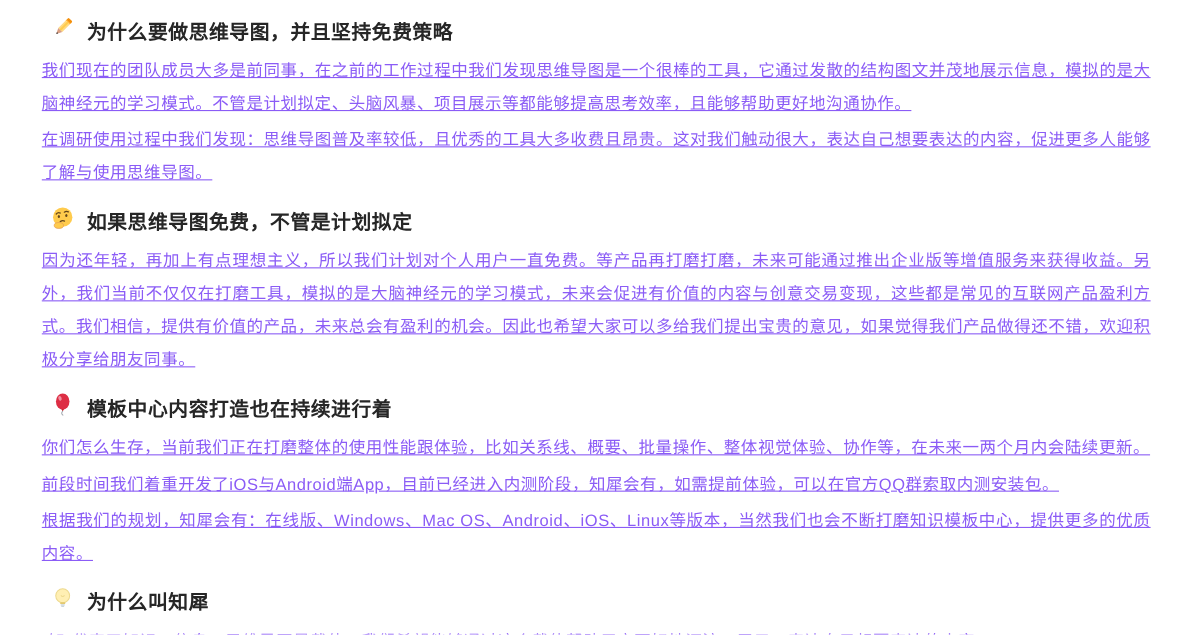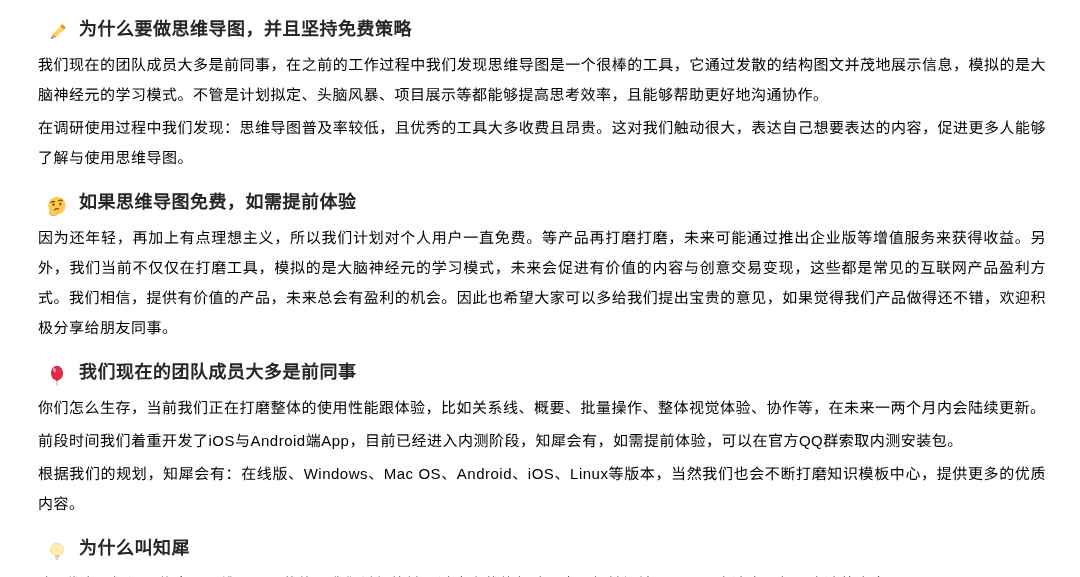--- a/index.html
+++ b/index.html
@@ -12,21 +12,21 @@
   .page {
     width: 1080px;
     height: 577px;
     box-sizing: border-box;
     padding: 10px 34px 0 38px;
     overflow: hidden;
     background: #ffffff;
   }
   h2.heading {
     display: flex;
-    align-items: flex-end;
+    align-items: flex-start;
     margin: 14px 0 6px 0;
     padding-left: 8px;
     font-size: 18px;
     line-height: 30px;
     font-weight: bold;
     color: #262626;
     letter-spacing: 0.5px;
   }
   h2.heading:first-child {
     margin-top: 4px;
@@ -36,23 +36,24 @@
     width: 22px;
     height: 22px;
     margin-right: 11px;
     flex: 0 0 auto;
   }
   .emoji svg { width: 100%; height: 100%; }
   p.para {
     margin: 3px 0;
     font-size: 15px;
     line-height: 30px;
-    color: #000000;
+    color: #8b5cf6;
     letter-spacing: 0.5px;
     text-align: justify;
+    text-decoration: underline;
   }
 </style>
 </head>
 <body>
 
 <div class="page">
 
   <h2 class="heading">
     <span class="emoji">
       <svg viewBox="0 0 24 24" aria-hidden="true">
@@ -76,34 +77,34 @@
       <svg viewBox="0 0 24 24" aria-hidden="true">
         <circle cx="12" cy="11.4" r="9.6" fill="#FFCB4C"></circle>
         <path d="M5.6,8.2 Q7.4,6.2 9.6,7.3" stroke="#65471B" stroke-width="1.3" fill="none" stroke-linecap="round"></path>
         <path d="M13.6,6.4 Q15.6,4.9 17.6,6.1" stroke="#65471B" stroke-width="1.3" fill="none" stroke-linecap="round"></path>
         <ellipse cx="8.2" cy="10.6" rx="1.1" ry="1.5" fill="#65471B"></ellipse>
         <ellipse cx="15.6" cy="9.8" rx="1.1" ry="1.5" fill="#65471B"></ellipse>
         <path d="M9.6,15.8 Q11.6,14.3 13.8,15.2" stroke="#65471B" stroke-width="1.3" fill="none" stroke-linecap="round"></path>
         <ellipse cx="8.2" cy="19.6" rx="4.6" ry="2.9" fill="#FFCB4C" stroke="#E5A157" stroke-width="0.8"></ellipse>
       </svg>
     </span>
-    <span class="heading-text">如果思维导图免费，如需提前体验</span>
+    <span class="heading-text">如果思维导图免费，不管是计划拟定</span>
   </h2>
   <p class="para">因为还年轻，再加上有点理想主义，所以我们计划对个人用户一直免费。等产品再打磨打磨，未来可能通过推出企业版等增值服务来获得收益。另外，我们当前不仅仅在打磨工具，模拟的是大脑神经元的学习模式，未来会促进有价值的内容与创意交易变现，这些都是常见的互联网产品盈利方式。我们相信，提供有价值的产品，未来总会有盈利的机会。因此也希望大家可以多给我们提出宝贵的意见，如果觉得我们产品做得还不错，欢迎积极分享给朋友同事。</p>
 
   <h2 class="heading">
     <span class="emoji">
       <svg viewBox="0 0 24 24" aria-hidden="true">
         <ellipse cx="12" cy="8.8" rx="6.7" ry="8" fill="#DD2E44"></ellipse>
         <ellipse cx="9.3" cy="5.6" rx="1.6" ry="2.4" fill="#F4ABBA" opacity="0.8" transform="rotate(-18 9.3 5.6)"></ellipse>
         <polygon points="10.7,16.2 13.3,16.2 12,18.6" fill="#C1272D"></polygon>
         <path d="M12,18.6 Q9.9,20.4 12.2,22.3" stroke="#A0A6AD" stroke-width="1" fill="none" stroke-linecap="round"></path>
       </svg>
     </span>
-    <span class="heading-text">我们现在的团队成员大多是前同事</span>
+    <span class="heading-text">模板中心内容打造也在持续进行着</span>
   </h2>
   <p class="para">你们怎么生存，当前我们正在打磨整体的使用性能跟体验，比如关系线、概要、批量操作、整体视觉体验、协作等，在未来一两个月内会陆续更新。</p>
   <p class="para">前段时间我们着重开发了iOS与Android端App，目前已经进入内测阶段，知犀会有，如需提前体验，可以在官方QQ群索取内测安装包。</p>
   <p class="para">根据我们的规划，知犀会有：在线版、Windows、Mac OS、Android、iOS、Linux等版本，当然我们也会不断打磨知识模板中心，提供更多的优质内容。</p>
 
   <h2 class="heading">
     <span class="emoji">
       <svg viewBox="0 0 24 24" aria-hidden="true">
         <circle cx="12" cy="9.4" r="6.9" fill="#FFEFB3" stroke="#EDD98E" stroke-width="1"></circle>
         <path d="M10.2,9 Q12,11 13.8,9" stroke="#EDD98E" stroke-width="1" fill="none"></path>

